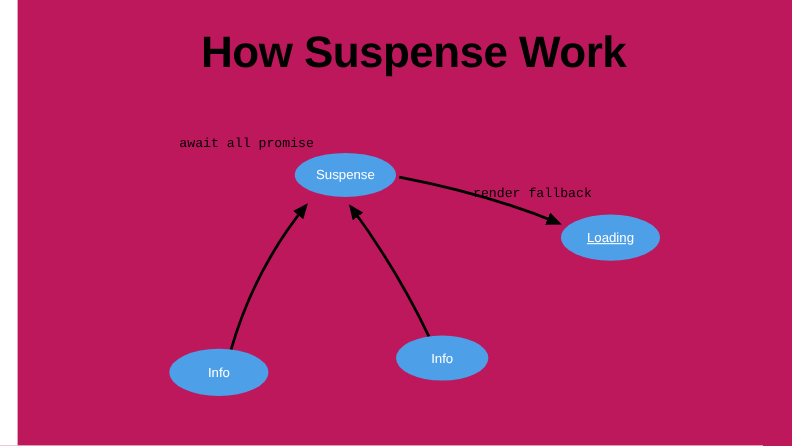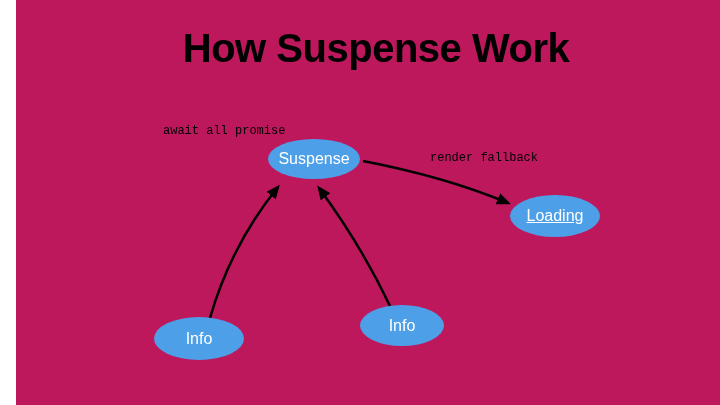--- a/index.html
+++ b/index.html
@@ -35,37 +35,37 @@
     stroke: #000000;
     stroke-width: 2.5;
   }
   .node {
     position: absolute;
     border-radius: 50%;
     display: flex;
     align-items: center;
     justify-content: center;
     color: #ffffff;
-    font-size: 16px;
+    font-size: 12px;
     line-height: 1;
   }
   .edge-label {
     position: absolute;
     font-family: "Liberation Mono", monospace;
     font-weight: normal;
     font-size: 12px;
     color: #000000;
     white-space: nowrap;
   }
   .node-suspense    { left: 252px; top: 139px; width: 92px; height: 40px; }
   .node-loading     { left: 494px; top: 195px; width: 90px; height: 42px; }
   .node-info-left   { left: 138px; top: 317px; width: 90px; height: 43px; }
   .node-info-center { left: 344px; top: 305px; width: 84px; height: 41px; }
   .label-await   { left: 147px; top: 124px; }
-  .label-render  { left: 414px; top: 151px; text-align: right; }
+  .label-render  { left: 414px; top: 169px; text-align: right; }
   .label-throw   { left: 231px; top: 248px; }
 </style>
 </head>
 <body>
 
 <div class="slide">
 
   <h1 class="title">How Suspense Work</h1>
 
   <svg class="arrows" viewBox="0 0 720 405" xmlns="http://www.w3.org/2000/svg">

